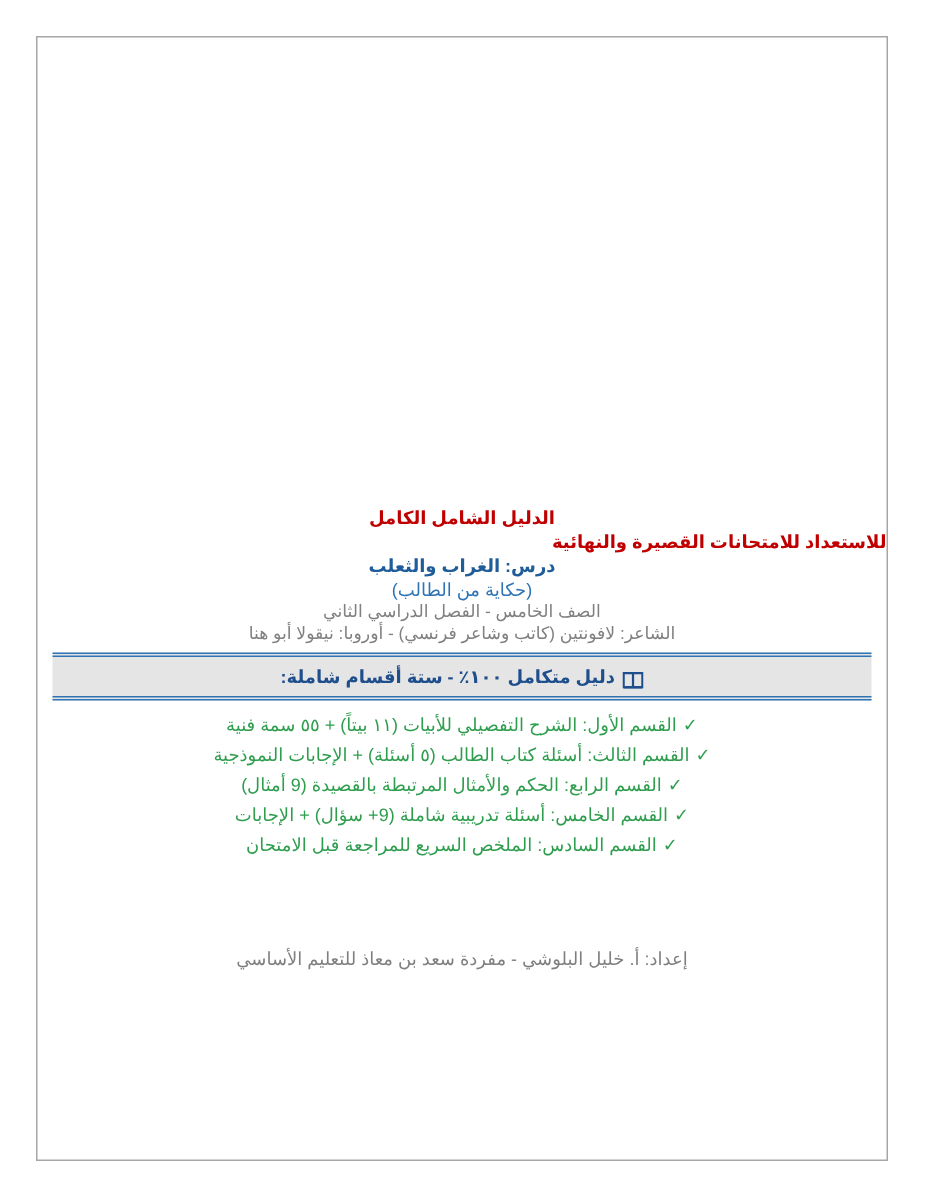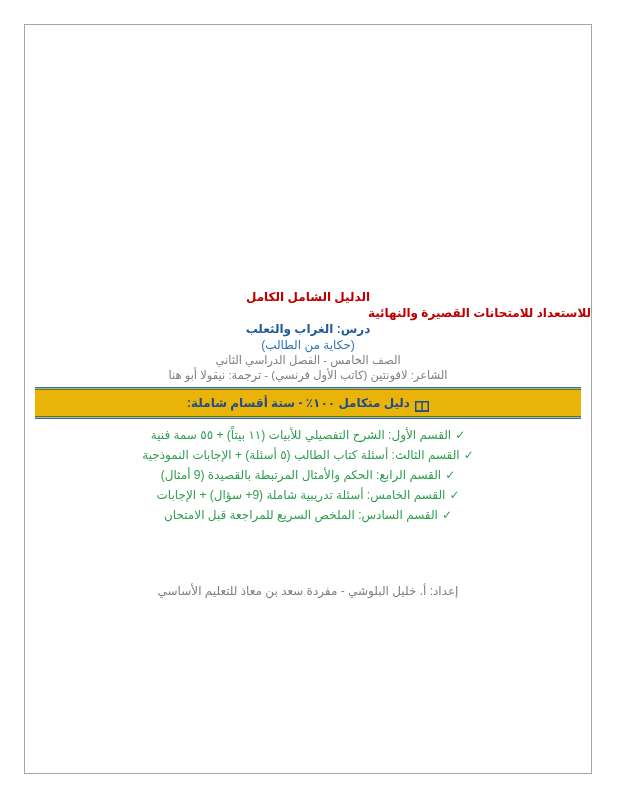--- a/index.html
+++ b/index.html
@@ -35,20 +35,21 @@
     .line {
       display: block;
       text-align: center;
       white-space: nowrap;
     }
     .title-1 {
       color: #c00000;
       font-weight: bold;
       font-size: 12px;
       line-height: 16px;
+      margin-top: 48px;
     }
     .title-2 {
       color: #c00000;
       font-weight: bold;
       font-size: 12px;
       line-height: 16px;
       text-align: right;
     }
     .lesson {
       color: #1f5c9a;
@@ -63,21 +64,21 @@
     }
     .meta {
       color: #808080;
       font-size: 11.5px;
       line-height: 15px;
     }
     .banner {
       position: relative;
       margin: 4px 10px 0 10px;
       height: 26px;
-      background: #eab308;
+      background: #e5e5e5;
       border-top: 3px double #2e74b5;
       border-bottom: 3px double #2e74b5;
       display: flex;
       align-items: center;
       justify-content: center;
       direction: rtl;
     }
     .banner-text {
       color: #1f4e8c;
       font-weight: bold;
@@ -113,21 +114,21 @@
 <body>
 
 <div class="page">
   <div class="content">
 
     <span class="line title-1">الدليل الشامل الكامل</span>
     <span class="line title-2">للاستعداد للامتحانات القصيرة والنهائية</span>
     <span class="line lesson">درس: الغراب والثعلب</span>
     <span class="line subtitle">(حكاية من الطالب)</span>
     <span class="line meta">الصف الخامس - الفصل الدراسي الثاني</span>
-    <span class="line meta">الشاعر: لافونتين (كاتب الأول فرنسي) - ترجمة: نيقولا أبو هنا</span>
+    <span class="line meta">الشاعر: لافونتين (كاتب وشاعر فرنسي) - أوروبا: نيقولا أبو هنا</span>
 
     <div class="banner">
       <span class="book-icon">
         <svg width="14" height="11" viewBox="0 0 14 11">
           <rect x="0.75" y="0.75" width="12.5" height="9.5" fill="none" stroke="#1f4e8c" stroke-width="1.5"></rect>
           <line x1="7" y1="0.75" x2="7" y2="10.25" stroke="#1f4e8c" stroke-width="1.5"></line>
           <line x1="0.75" y1="10.25" x2="13.25" y2="10.25" stroke="#1f4e8c" stroke-width="2"></line>
         </svg>
       </span>
       <span class="banner-text">دليل متكامل ١٠٠٪ - ستة أقسام شاملة:</span>

